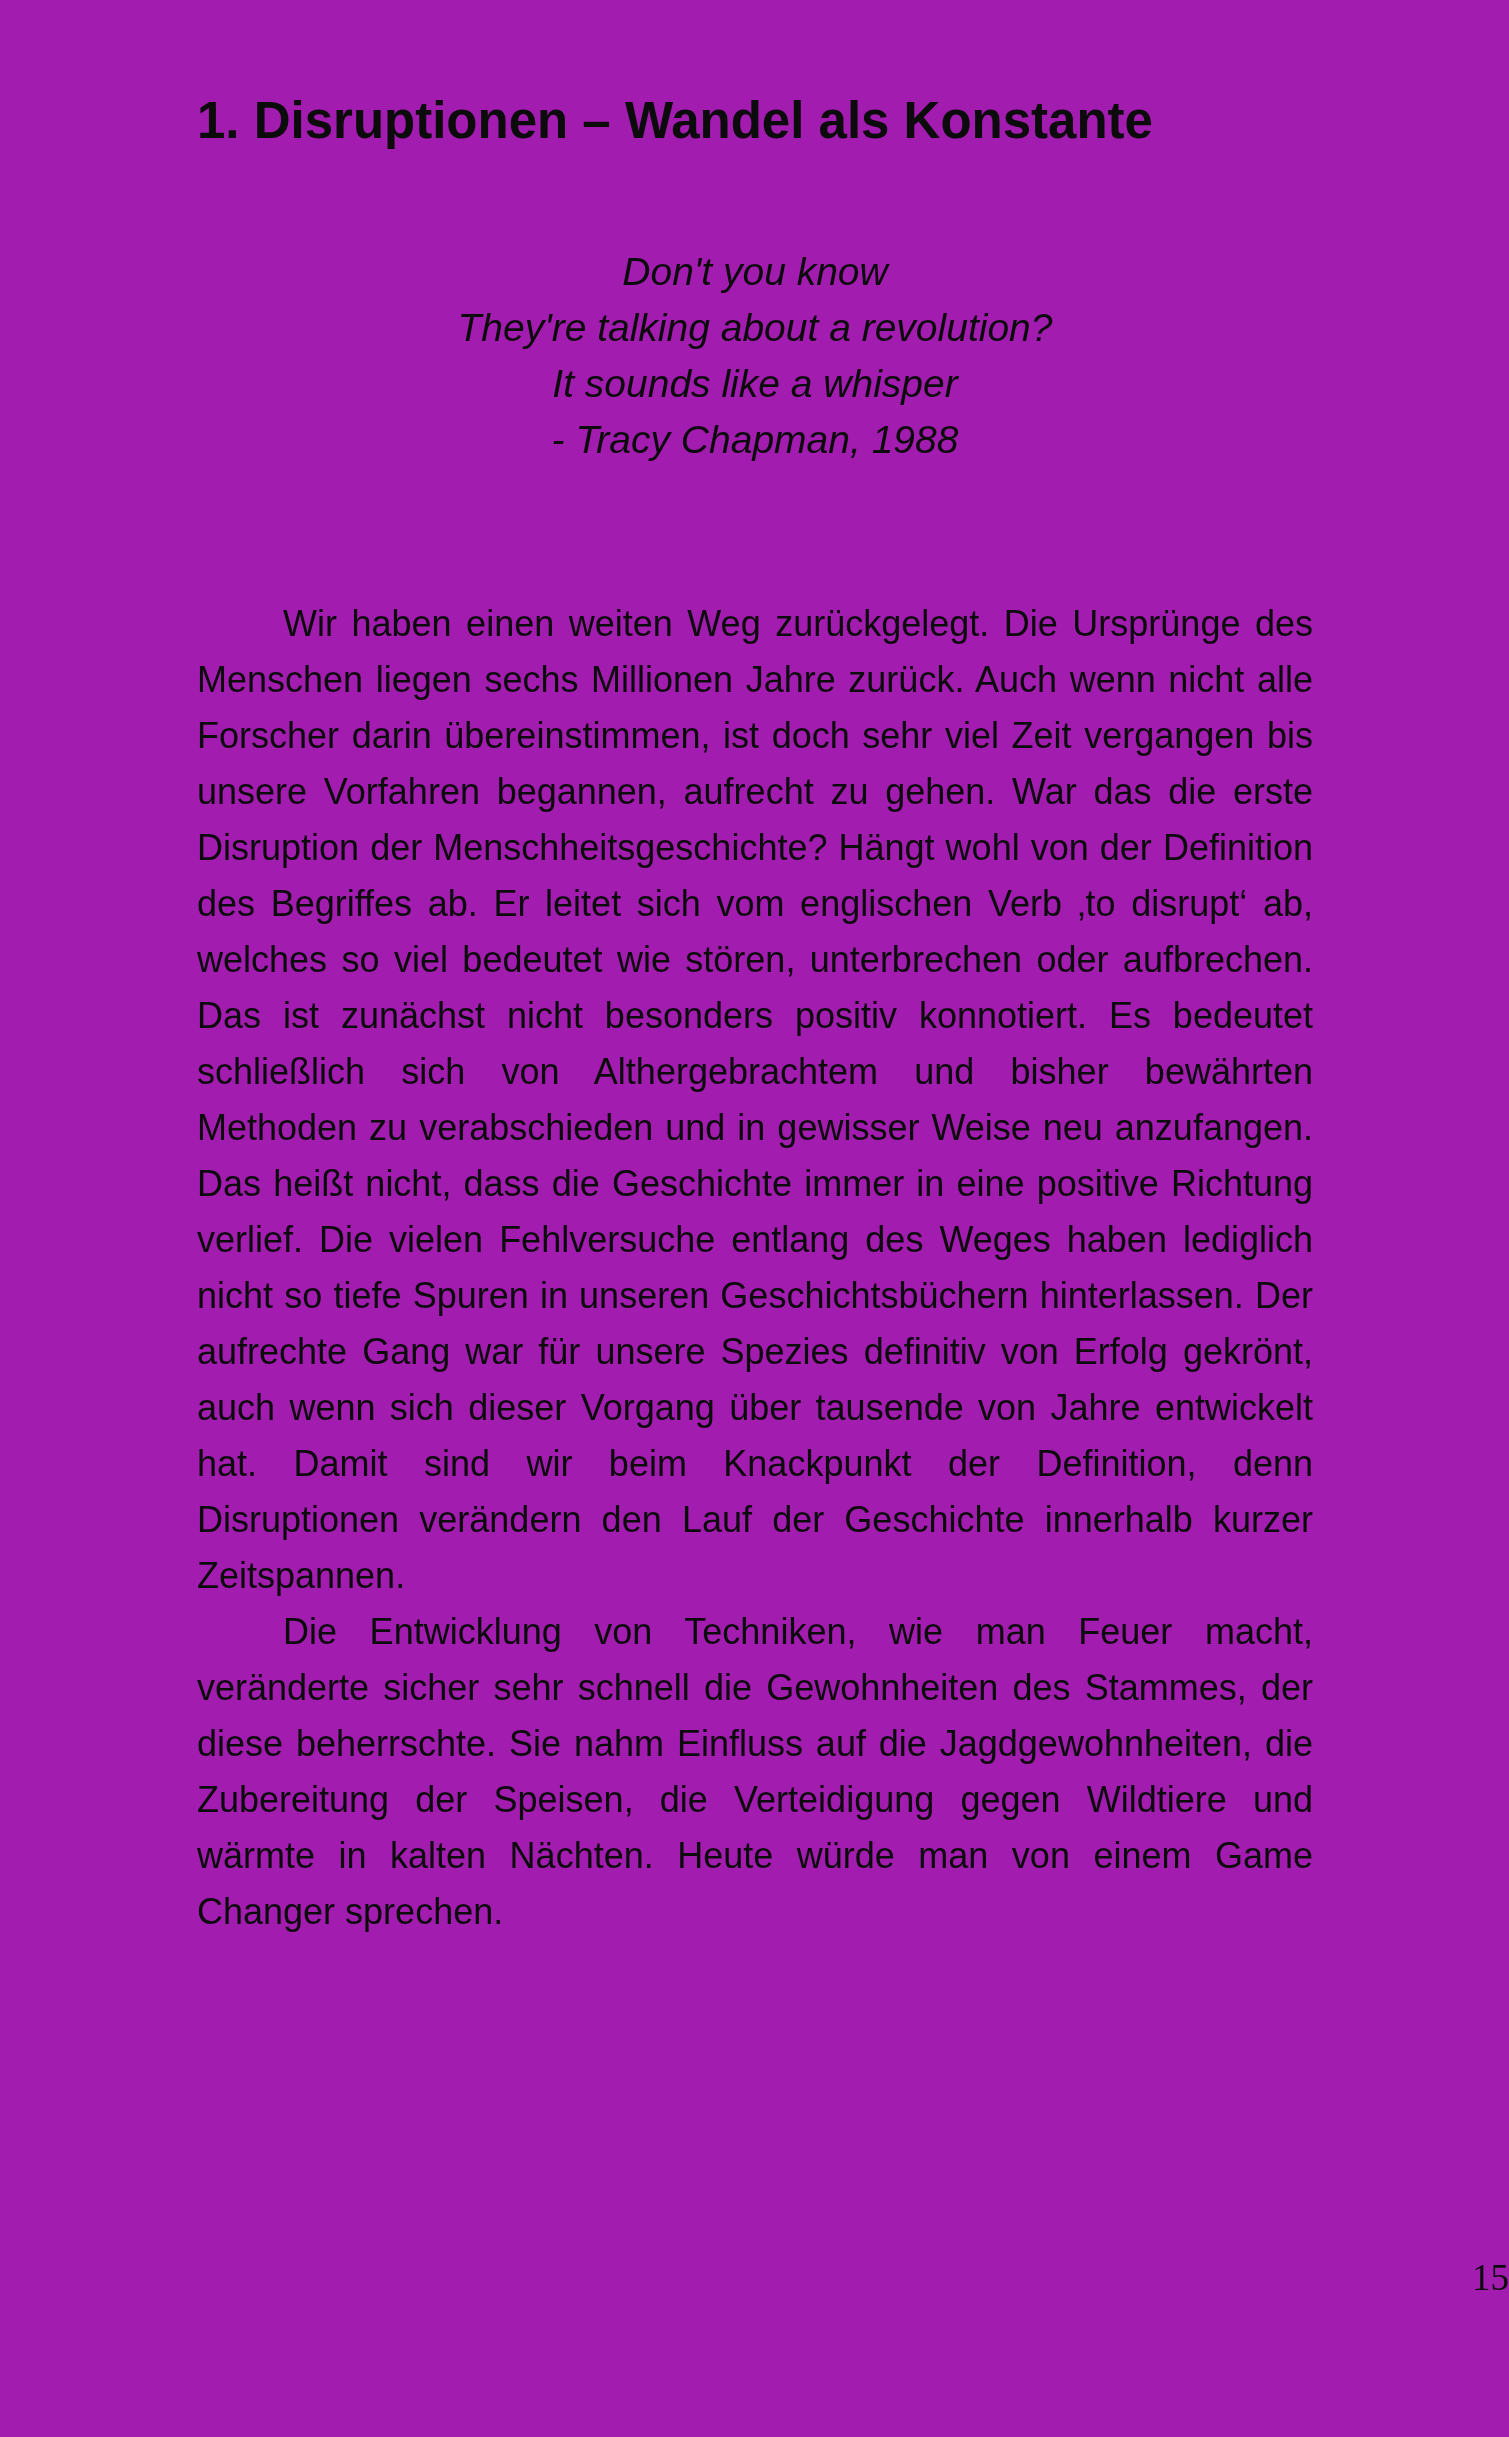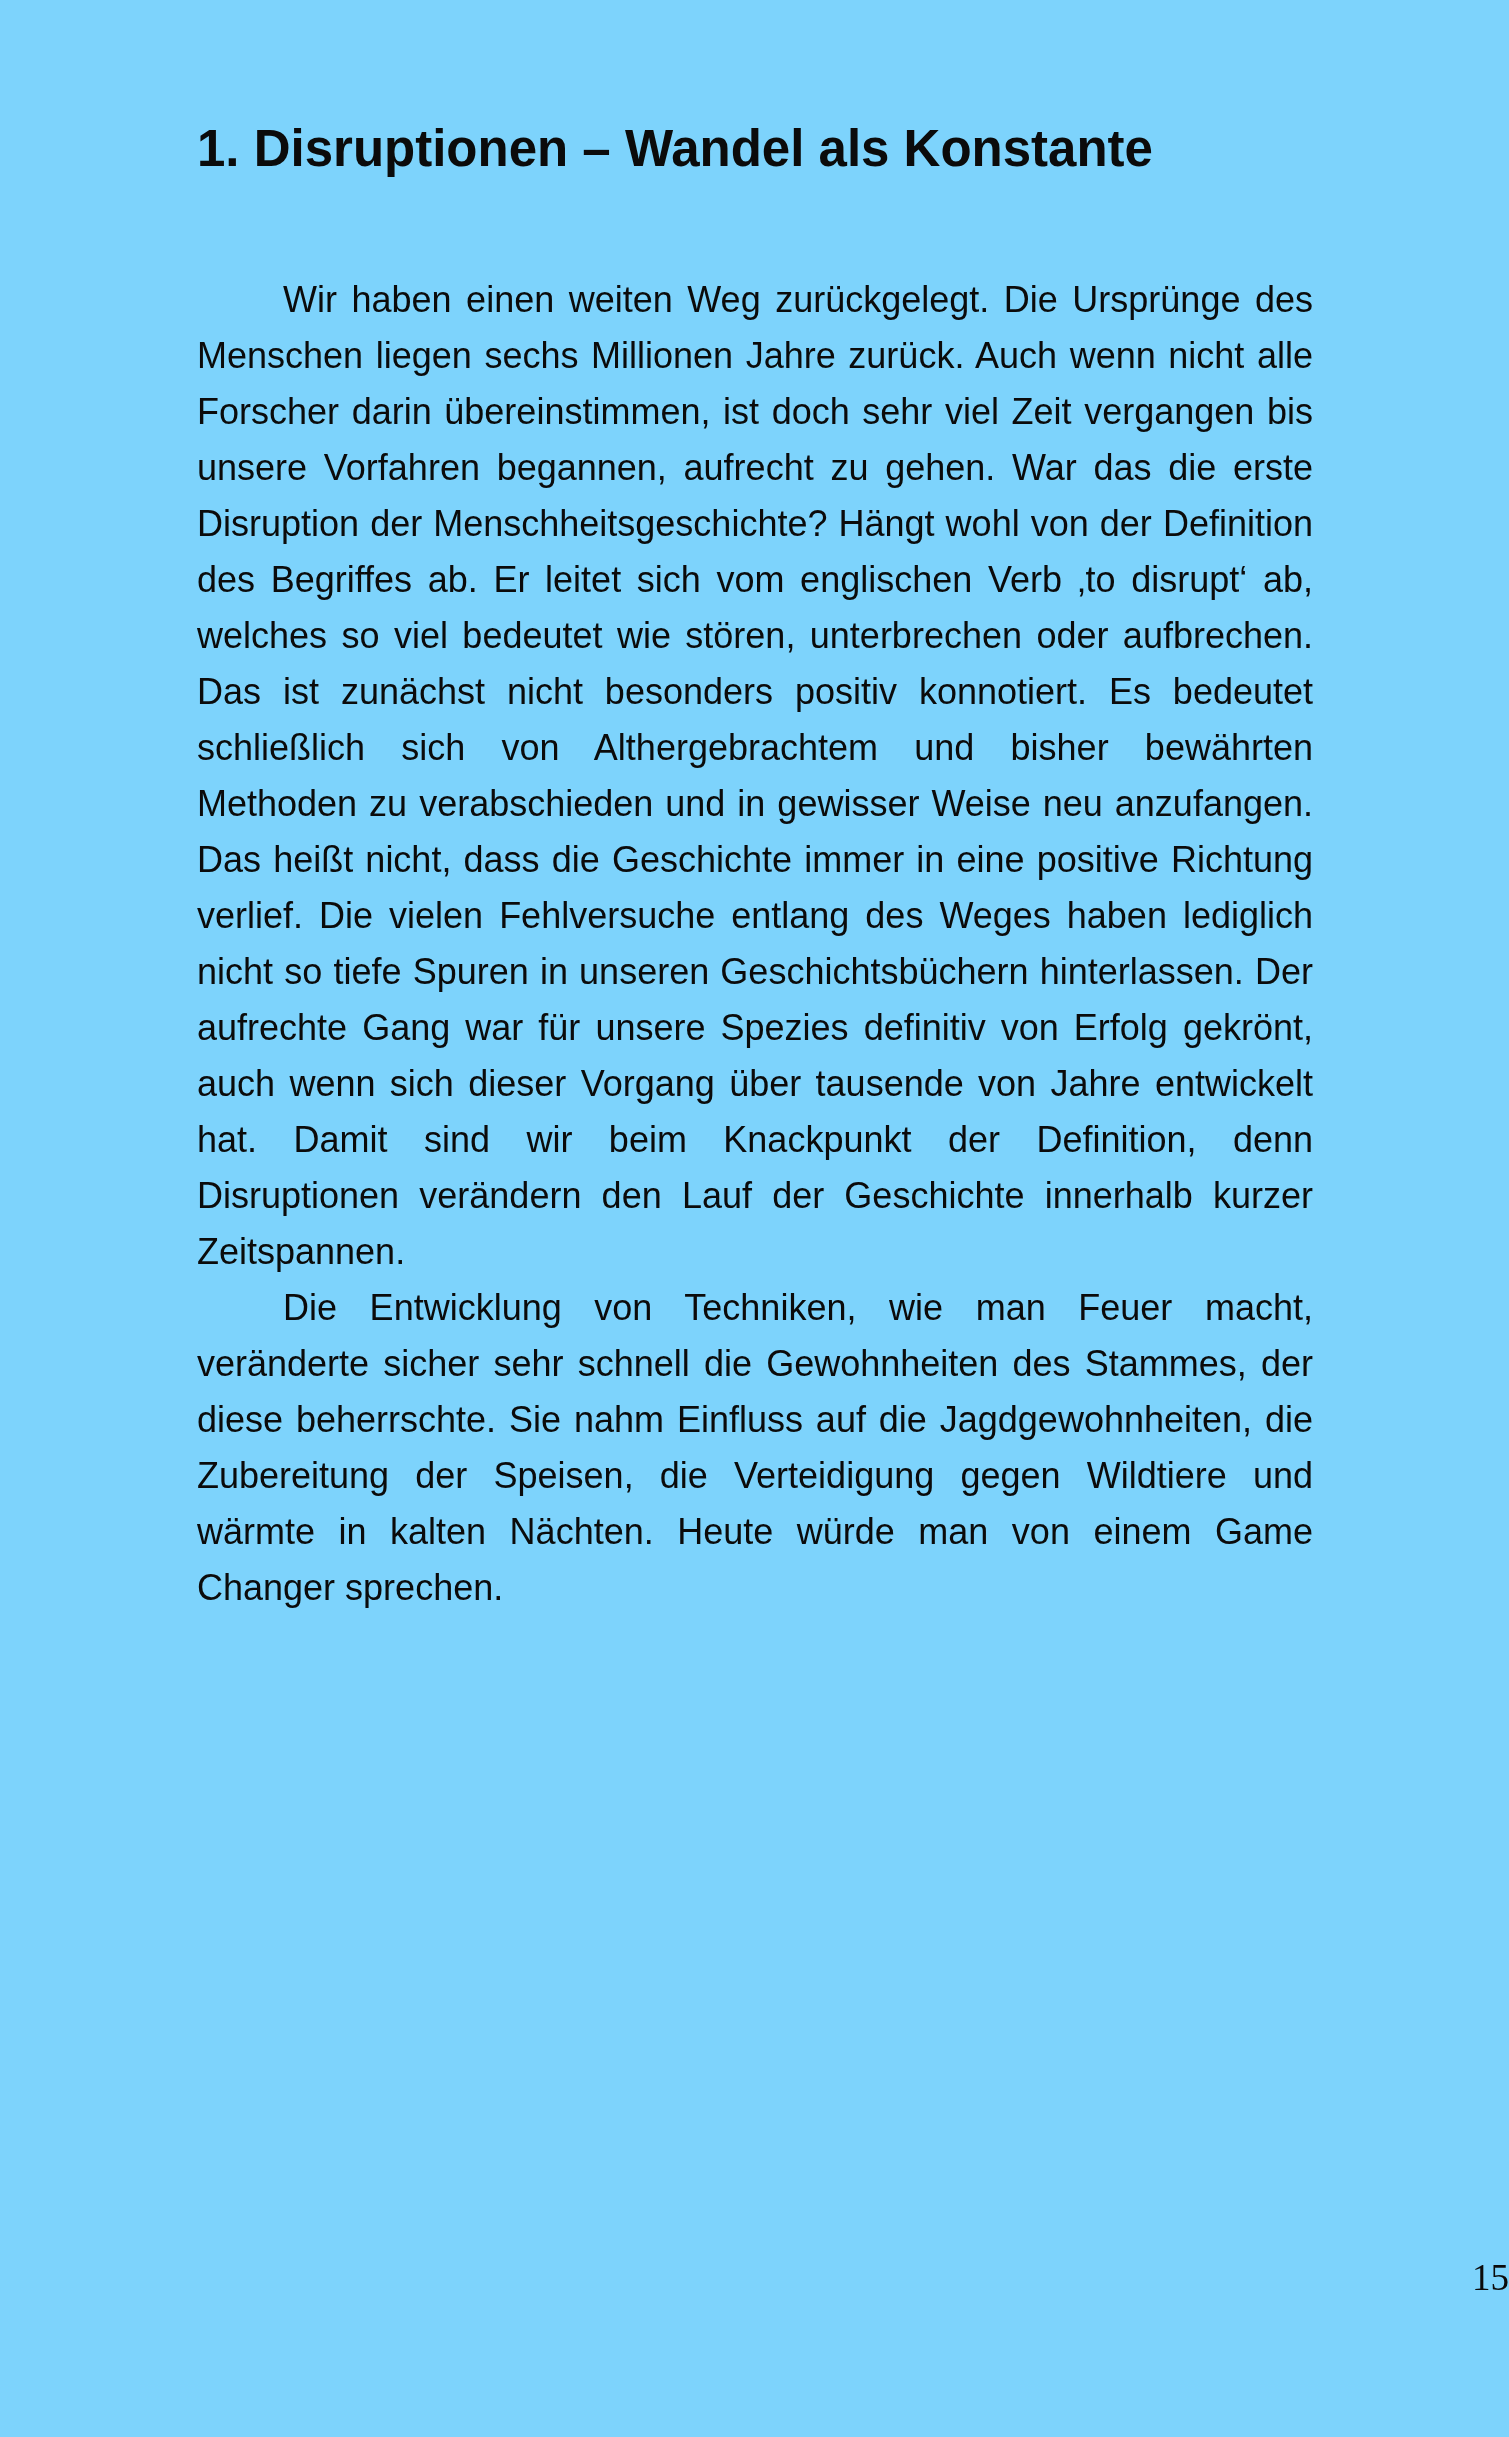--- a/index.html
+++ b/index.html
@@ -14,23 +14,23 @@
     font-family: "Liberation Sans", sans-serif;
     color: #111111;
     -webkit-font-smoothing: antialiased;
   }
   .page {
     position: absolute;
     top: 0;
     left: 0;
     width: 1509px;
     height: 2438px;
-    background: #7dd3fc;
+    background: #a21caf;
     box-sizing: border-box;
-    padding: 120px 196px 0 197px;
+    padding: 92px 196px 0 197px;
   }
   .chapter-heading {
     font-size: 51px;
     font-weight: 700;
     line-height: 1.15;
     letter-spacing: 0px;
     margin: 0 0 93px 0;
     color: #0b0b0b;
   }
   .epigraph {
@@ -63,20 +63,26 @@
     color: #0b0b0b;
   }
 </style>
 </head>
 <body>
 
 <div class="page">
 
   <h1 class="chapter-heading">1. Disruptionen – Wandel als Konstante</h1>
 
+  <div class="epigraph">
+    <div>Don't you know</div>
+    <div>They're talking about a revolution?</div>
+    <div>It sounds like a whisper</div>
+    <div>- Tracy Chapman, 1988</div>
+  </div>
 
   <div class="body-text">
     <p lang="de">Wir haben einen weiten Weg zurückgelegt. Die Ursprünge des Menschen liegen sechs Millionen Jahre zurück. Auch wenn nicht alle Forscher darin übereinstimmen, ist doch sehr viel Zeit vergangen bis unsere Vorfahren begannen, aufrecht zu gehen. War das die erste Disruption der Menschheitsgeschichte? Hängt wohl von der Definition des Begriffes ab. Er leitet sich vom englischen Verb ‚to disrupt‘ ab, welches so viel bedeutet wie stören, unterbrechen oder aufbrechen. Das ist zunächst nicht besonders positiv konnotiert. Es bedeutet schließlich sich von Althergebrachtem und bisher bewährten Methoden zu verabschieden und in gewisser Weise neu anzufangen. Das heißt nicht, dass die Geschichte immer in eine positive Richtung verlief. Die vielen Fehlversuche entlang des Weges haben lediglich nicht so tiefe Spuren in unseren Geschichtsbüchern hinterlassen. Der aufrechte Gang war für unsere Spezies definitiv von Erfolg gekrönt, auch wenn sich dieser Vorgang über tausende von Jahre entwickelt hat. Damit sind wir beim Knackpunkt der Definition, denn Disruptionen verändern den Lauf der Geschichte innerhalb kurzer Zeitspannen.</p>
     <p lang="de">Die Entwicklung von Techniken, wie man Feuer macht, veränderte sicher sehr schnell die Gewohnheiten des Stammes, der diese beherrschte. Sie nahm Einfluss auf die Jagdgewohnheiten, die Zubereitung der Speisen, die Verteidigung gegen Wildtiere und wärmte in kalten Nächten. Heute würde man von einem Game Changer sprechen.</p>
   </div>
 
   <div class="page-number">15</div>
 
 </div>
 

